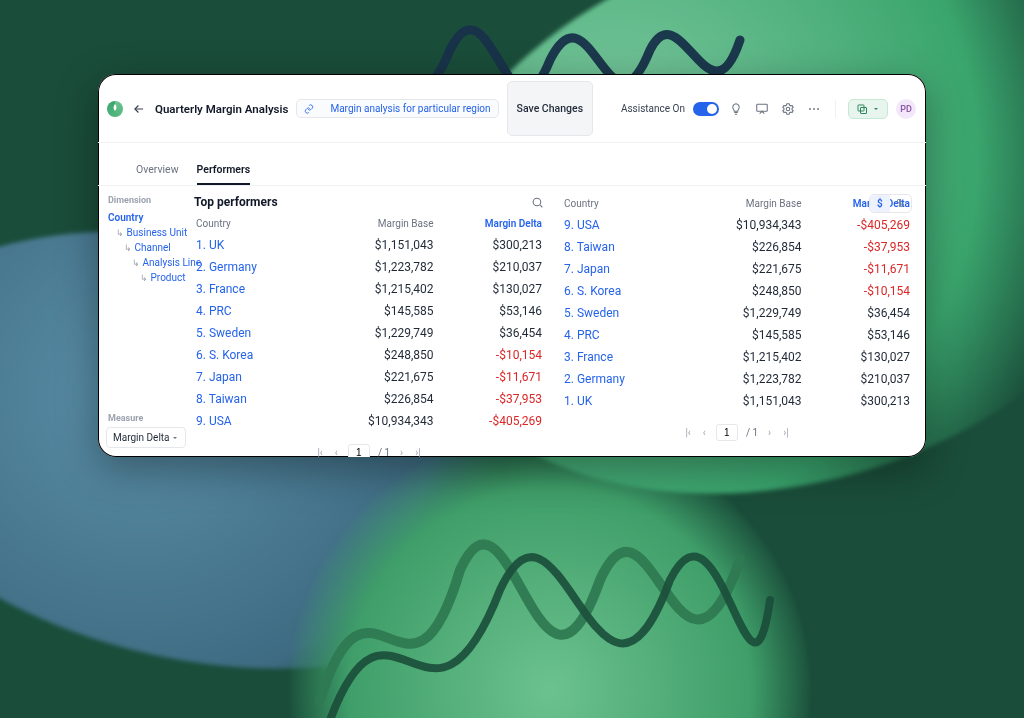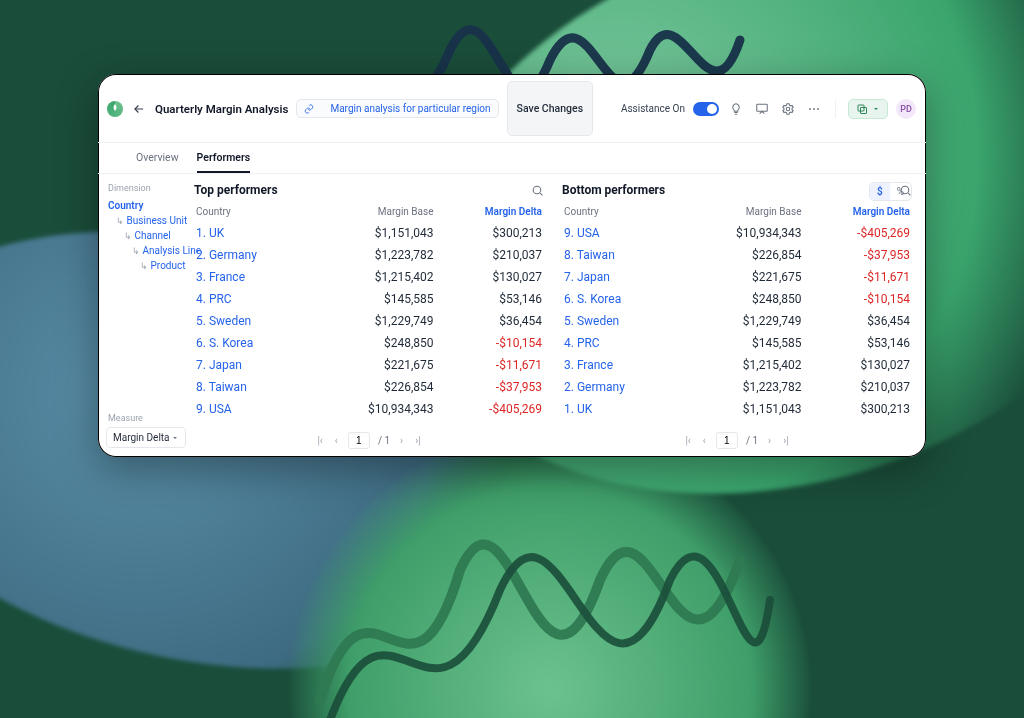--- a/index.html
+++ b/index.html
@@ -28,30 +28,30 @@
   .save-btn { background:#f4f5f7; border:1px solid #e5e7eb; border-radius:5px; padding:20px 9px; font-size:10.5px; font-weight:500; cursor:pointer; }
   .header-spacer { flex:1; }
   .assist-label { font-size:10px; color:#374151; }
   .toggle { width:26px; height:14px; background:#2563eb; border-radius:8px; position:relative; cursor:pointer; }
   .toggle::after { content:""; position:absolute; width:10px; height:10px; background:#fff; border-radius:50%; top:2px; right:2px; }
   .hdr-icon { width:18px; height:18px; display:flex; align-items:center; justify-content:center; color:#6b7280; cursor:pointer; }
   .green-pill { display:flex; align-items:center; gap:4px; background:#e8f5ee; border:1px solid #c6e9d4; border-radius:5px; padding:3px 7px; cursor:pointer; color:#2f855a; }
   .avatar { width:20px; height:20px; border-radius:50%; background:#f3e8f9; color:#8f5aa8; display:flex; align-items:center; justify-content:center; font-size:9px; font-weight:600; }
 
   
-  .tabs { display:flex; gap:18px; padding:0 38px; border-bottom:1px solid #eef0f3; }
+  .tabs { display:flex; gap:18px; padding:0 38px; border-bottom:1px solid #eef0f3;margin-top:12px; }
   .tab { padding:8px 0 7px; font-size:10.5px; color:#6b7280; cursor:pointer; border-bottom:2px solid transparent; }
   .tab.active { color:#111827; font-weight:600; border-bottom-color:#111827; }
 
   
   .body { flex:1; display:flex; overflow:hidden; }
 
   
   .sidebar { width:94px; padding:9px 6px 9px 8px; display:flex; flex-direction:column; gap:3px; }
-  .side-label { font-size:9px; color:#9ca3af; margin-bottom:2px; padding-left:2px; }
+  .side-label { font-size:9px; color:#9ca3af; margin-bottom:2px; padding-left:2px;font-weight:bold; }
   .dim-item { font-size:10px; padding:2px 2px; cursor:pointer; color:#2563eb; white-space:nowrap; display:flex; align-items:center; gap:3px; }
   .dim-item.active { font-weight:600; }
   .dim-arrow { color:#9ca3af; font-size:9px; }
   .measure-block { margin-top:auto; }
   .measure-select { margin-top:4px; border:1px solid #e5e7eb; border-radius:4px; padding:4px 6px; font-size:10px; display:flex; align-items:center; justify-content:space-between; cursor:pointer; background:#fff; width:80px; }
 
   
   .content { flex:1; padding:9px 14px 0 2px; position:relative; }
   .unit-toggle { position:absolute; top:8px; right:14px; display:flex; border:1px solid #e5e7eb; border-radius:5px; overflow:hidden; font-size:10px; }
   .unit-btn { padding:3px 7px; cursor:pointer; color:#6b7280; }
@@ -284,29 +284,20 @@
             <span class="pg-btn">|‹</span>
             <span class="pg-btn">‹</span>
             <input class="pg-input" value="1" style="">
             <span>/ <span>1</span></span>
             <span class="pg-btn">›</span>
             <span class="pg-btn">›|</span>
           </div>
         </div>
 
         <div class="tblwrap">
-          <div class="tbl-head">
-            <div class="tbl-title">Bottom performers</div>
-            <div class="search-icon">
-              <svg width="13" height="13" viewBox="0 0 24 24" fill="none" stroke="currentColor" stroke-width="2">
-                  <circle cx="11" cy="11" r="7"></circle>
-                  <path d="M21 21l-4-4"></path>
-                </svg>
-            </div>
-          </div>
           <table>
             <colgroup>
                 <col style="width:38%">
                 <col style="width:31%">
                 <col style="width:31%">
               </colgroup>
             <thead>
                 <tr>
               <th>Country</th>
               <th>Margin Base</th>

